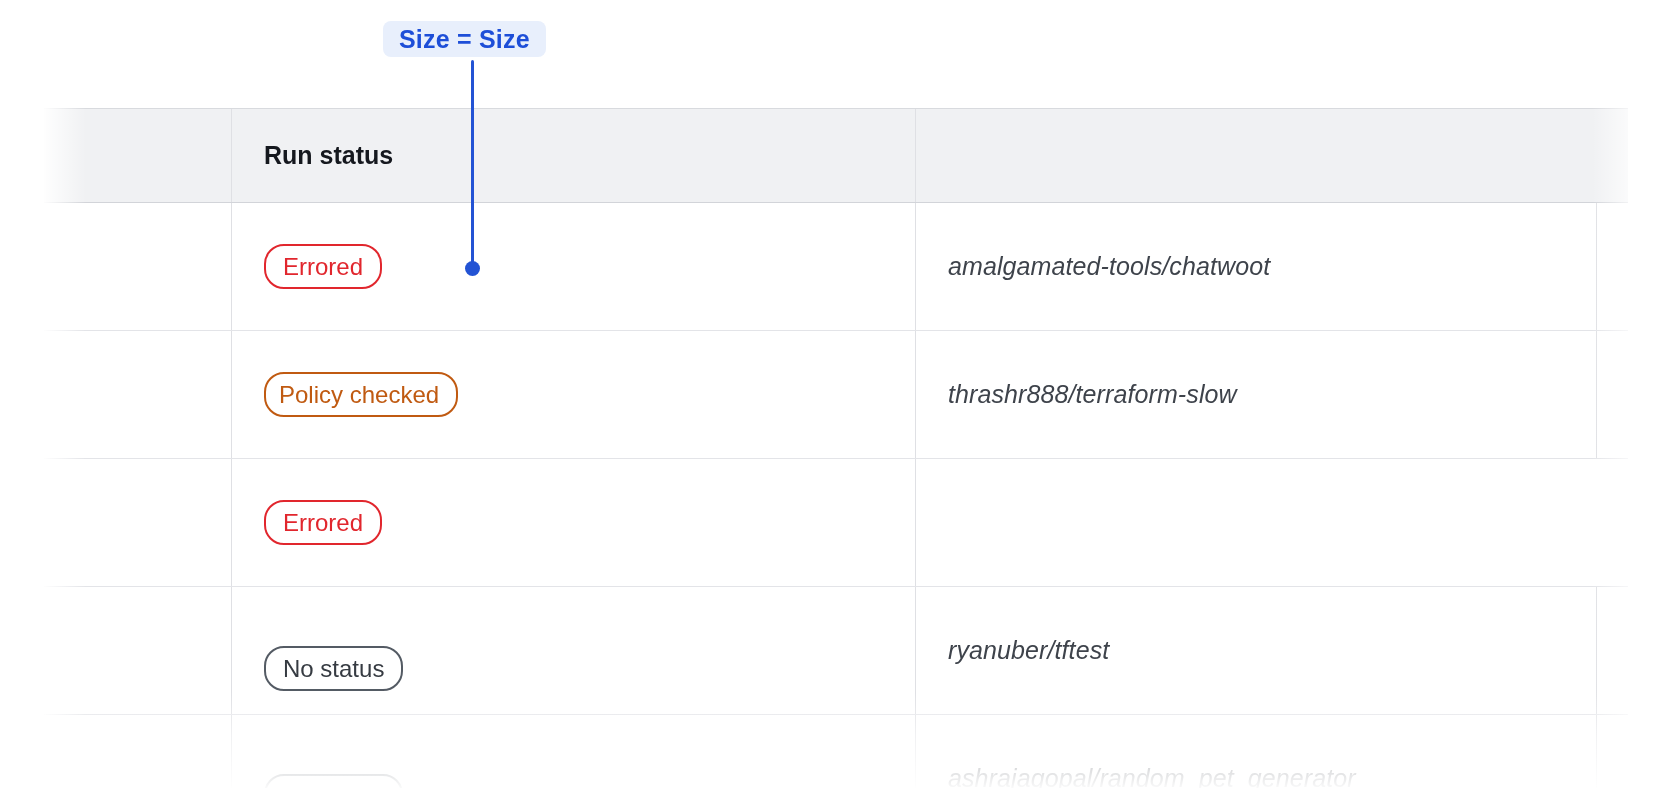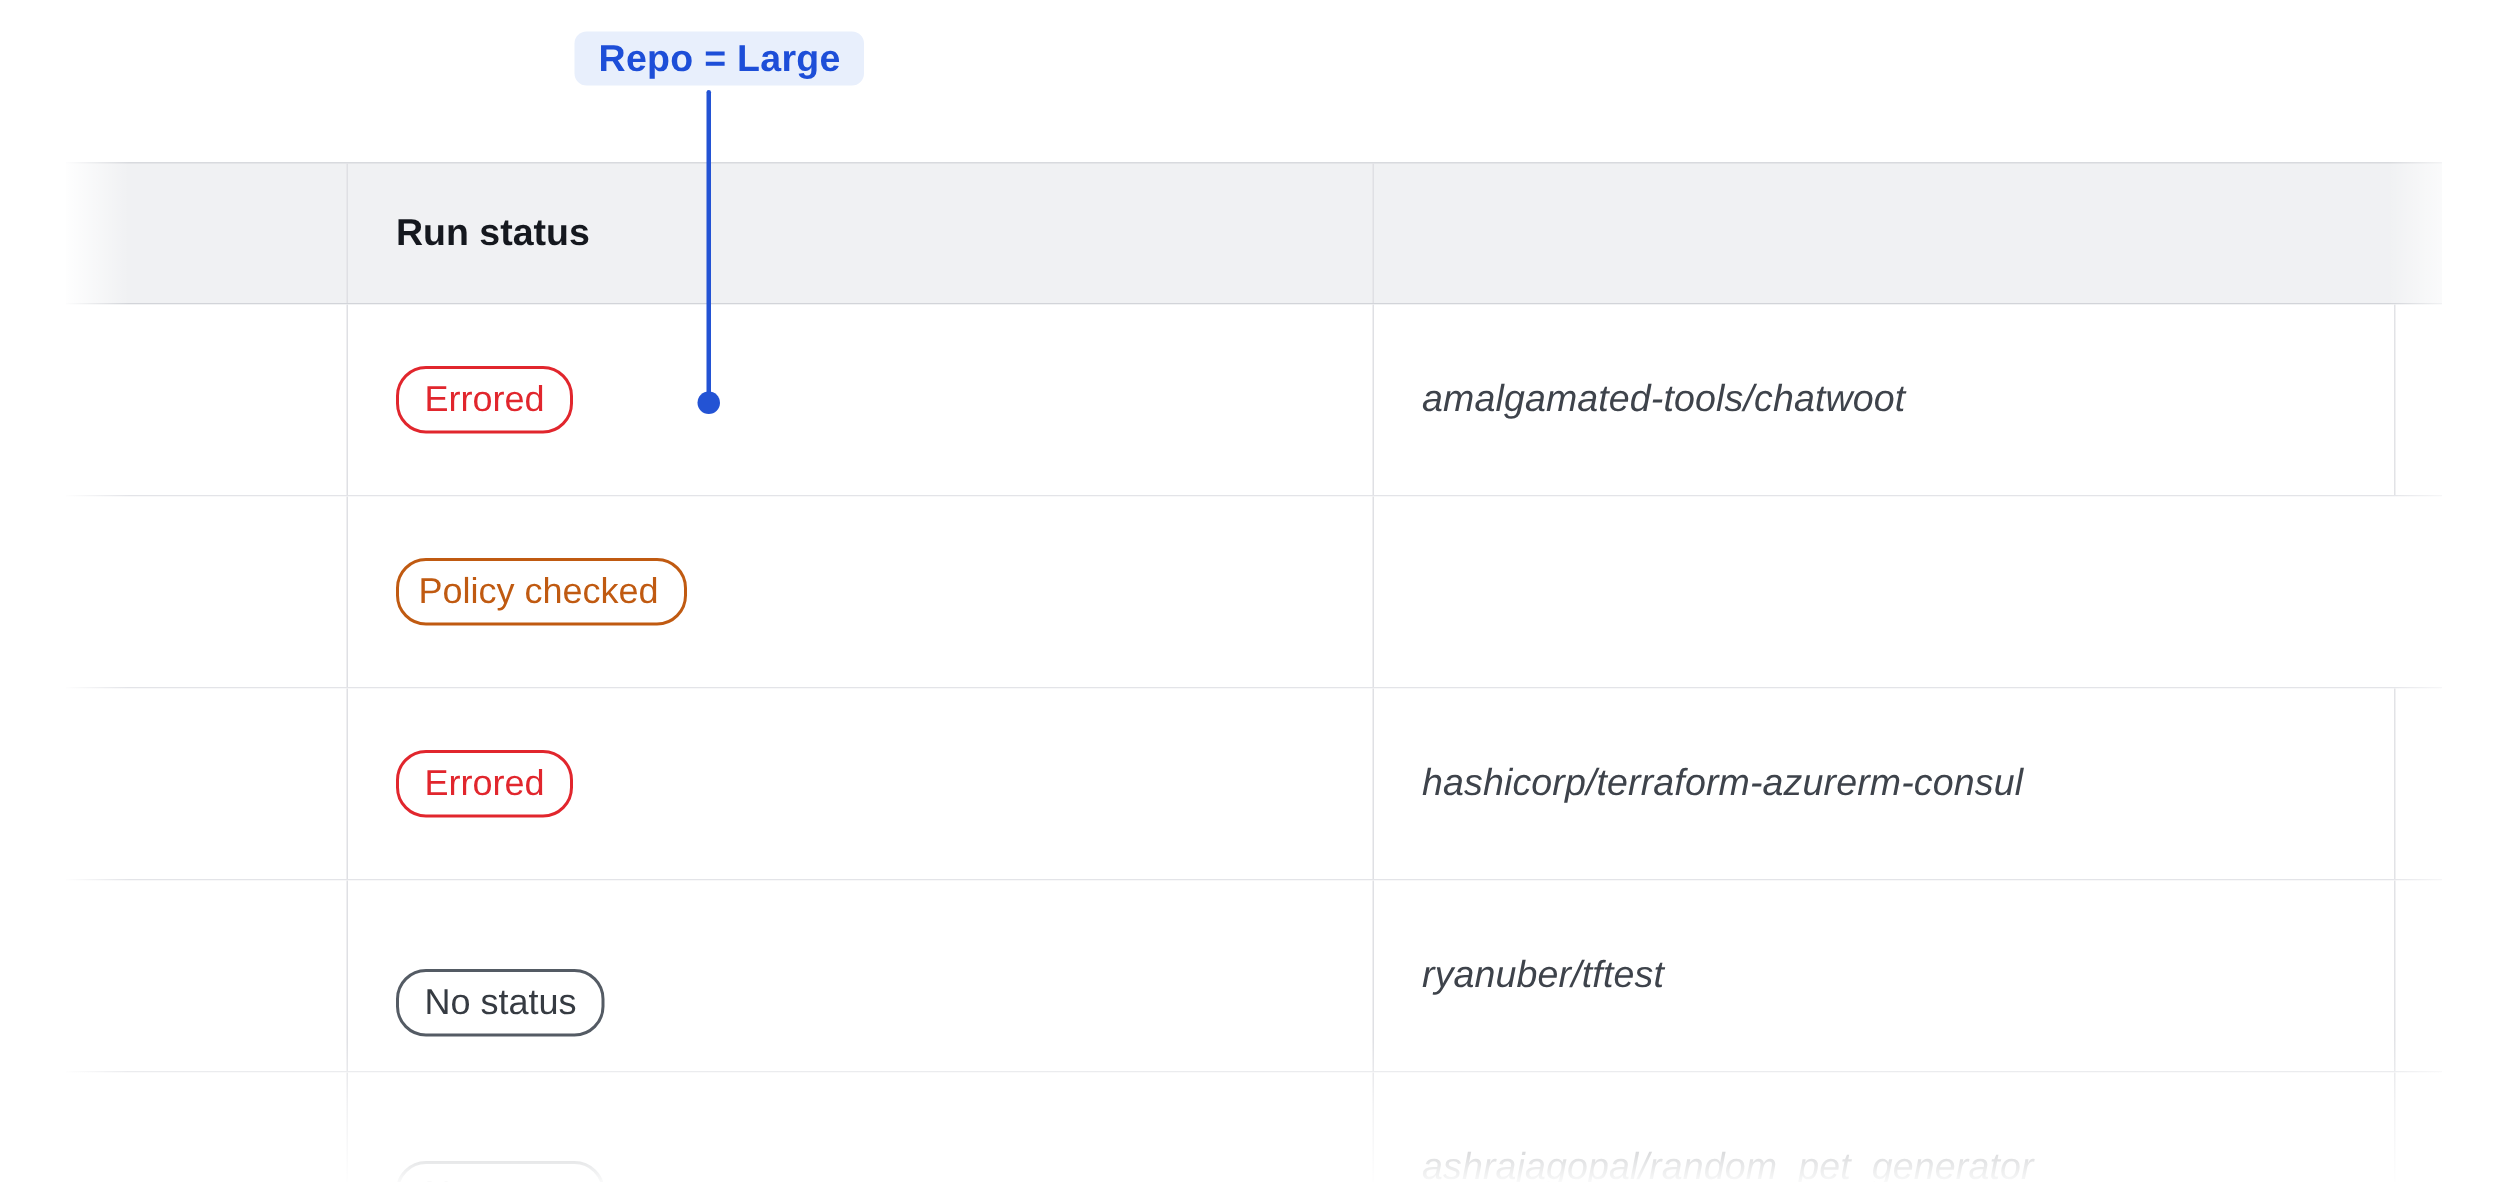--- a/index.html
+++ b/index.html
@@ -157,29 +157,29 @@
       </div>
       <div class="td cell-3 repo">amalgamated-tools/chatwoot</div>
       <div class="td"></div>
     </div>
 
     <div class="tr">
       <div class="td cell-1"></div>
       <div class="td cell-2">
         <span class="badge policy">Policy checked</span>
       </div>
+      <div class="td cell-3 repo">thrashr888/terraform-slow</div>
       <div class="td"></div>
     </div>
 
     <div class="tr">
       <div class="td cell-1"></div>
       <div class="td cell-2">
         <span class="badge errored">Errored</span>
       </div>
-      <div class="td cell-3 repo">hashicorp/terraform-azurerm-consul</div>
       <div class="td"></div>
     </div>
 
     <div class="tr">
       <div class="td cell-1"></div>
       <div class="td cell-2">
         <span class="badge none">No status</span>
       </div>
       <div class="td cell-3 repo">ryanuber/tftest</div>
       <div class="td"></div>
@@ -196,16 +196,16 @@
 
   </div>
 
   <div class="fade fade-left"></div>
   <div class="fade fade-right"></div>
   <div class="fade fade-bottom"></div>
 
   <div class="callout-layer">
     <div class="callout-line"></div>
     <div class="callout-dot"></div>
-    <span class="callout-pill">Repo = Large</span>
+    <span class="callout-pill">Size = Size</span>
   </div>
 
 </div>
 
 </body></html>

